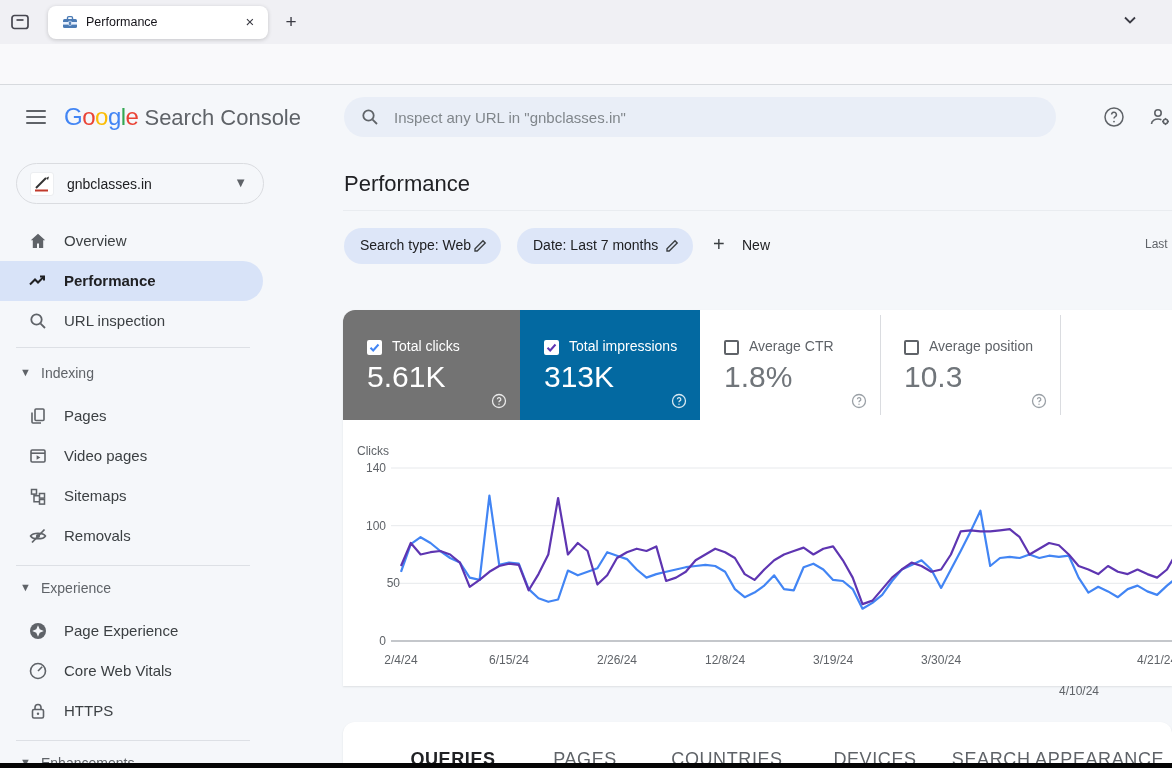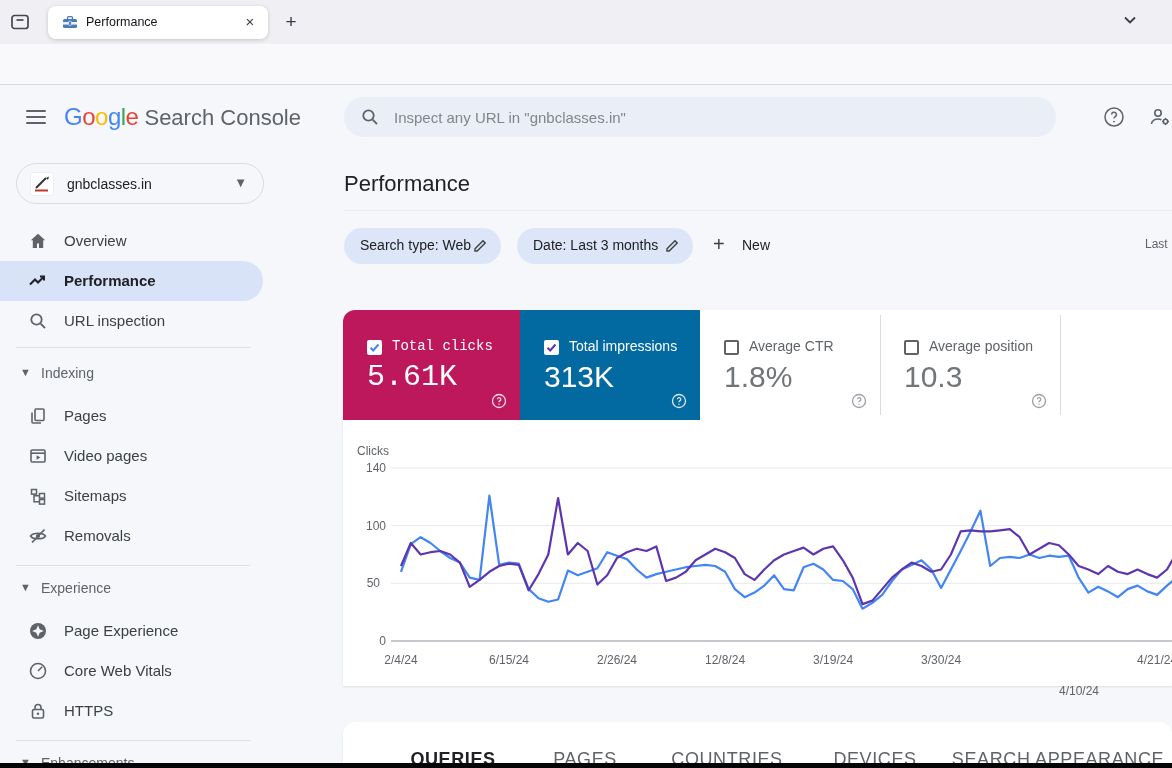--- a/index.html
+++ b/index.html
@@ -355,36 +355,36 @@
 
 <div class="chip" id="chip-searchtype">
   <span class="txt">Search type: Web</span>
   <span class="pen">
       <svg viewBox="0 0 15 15">
         <path d="M2 10.8 L10 2.8 12.2 5 4.2 13 H2 Z" fill="none" stroke="currentColor" stroke-width="1.4"></path>
       </svg>
     </span>
 </div>
 <div class="chip" id="chip-date">
-  <span class="txt">Date: Last 3 months</span>
+  <span class="txt">Date: Last 7 months</span>
   <span class="pen">
       <svg viewBox="0 0 15 15">
         <path d="M2 10.8 L10 2.8 12.2 5 4.2 13 H2 Z" fill="none" stroke="currentColor" stroke-width="1.4"></path>
       </svg>
     </span>
 </div>
 <div id="new-btn">
   <span class="plus">+</span>
   <span class="txt">New</span>
 </div>
 <div id="last-updated">Last</div>
 
 <div id="panel"></div>
 
-<div class="mcard colored checked" id="card-0" style="background: #be185d; font-family: Liberation Mono, monospace;">
+<div class="mcard colored checked" id="card-0" style="background: #737373;">
   <span class="cb">
       <svg viewBox="0 0 13 13">
         <polyline points="2.5,6.8 5.2,9.5 10.5,3.5" fill="none" stroke="#4285f4" stroke-width="2"></polyline>
       </svg>
     </span>
   <span class="lbl">Total clicks</span>
   <span class="val">5.61K</span>
   <span class="help">
       <svg viewBox="0 0 16 16" fill="none" stroke="currentColor" stroke-width="1.3">
         <circle cx="8" cy="8" r="6.5"></circle>
@@ -440,21 +440,21 @@
 <svg id="chart-svg" width="781" height="185">
     <line x1="0" x2="781" y1="181.0" y2="181.0" stroke="#8a9097" stroke-width="1.2"></line>
     <line x1="0" x2="781" y1="123.3" y2="123.3" stroke="#e7e9ec" stroke-width="1"></line>
     <line x1="0" x2="781" y1="65.7" y2="65.7" stroke="#e7e9ec" stroke-width="1"></line>
     <line x1="0" x2="781" y1="8.0" y2="8.0" stroke="#e7e9ec" stroke-width="1"></line>
     <polyline points="10.0,111.8 19.8,84.1 29.6,77.2 39.5,83.0 49.3,91.0 59.1,98.0 68.9,102.6 78.7,117.6 88.6,119.9 98.4,35.7 108.2,104.9 118.0,102.6 127.8,103.7 137.7,129.1 147.5,138.3 157.3,141.8 167.1,139.5 176.9,110.6 186.8,115.3 196.6,111.8 206.4,108.3 216.2,92.2 226.0,95.7 235.9,99.1 245.7,109.5 255.5,117.6 265.3,114.1 275.1,111.8 285.0,109.5 294.8,107.2 304.6,106.0 314.4,104.9 324.2,106.0 334.1,111.8 343.9,129.1 353.7,137.2 363.5,132.6 373.3,125.6 383.2,115.3 393.0,129.1 402.8,130.3 412.6,107.2 422.4,103.7 432.3,109.5 442.1,119.9 451.9,121.0 461.7,129.1 471.5,148.7 481.4,142.9 491.2,134.9 501.0,121.0 510.8,109.5 520.6,104.9 530.5,100.3 540.3,109.5 550.1,127.9 559.9,109.5 569.7,91.0 579.6,71.4 589.4,50.7 599.2,106.0 609.0,98.0 618.8,96.8 628.7,98.0 638.5,94.5 648.3,98.0 658.1,95.7 667.9,96.8 677.8,95.7 687.6,117.6 697.4,132.6 707.2,126.8 717.0,131.4 726.9,137.2 736.7,129.1 746.5,125.6 756.3,131.4 766.1,134.9 776.0,125.6 785.8,117.6" fill="none" stroke="#4285f4" stroke-width="2.2" stroke-linejoin="round"></polyline>
     <polyline points="10.0,106.0 19.8,83.0 29.6,94.5 39.5,92.2 49.3,91.0 59.1,94.5 68.9,102.6 78.7,126.8 88.6,119.9 98.4,111.8 108.2,106.0 118.0,103.7 127.8,104.9 137.7,130.3 147.5,114.1 157.3,94.5 167.1,38.0 176.9,94.5 186.8,83.0 196.6,91.0 206.4,124.5 216.2,115.3 226.0,98.0 235.9,92.2 245.7,88.7 255.5,91.0 265.3,86.4 275.1,121.0 285.0,117.6 294.8,111.8 304.6,100.3 314.4,94.5 324.2,88.7 334.1,92.2 343.9,98.0 353.7,114.1 363.5,119.9 373.3,109.5 383.2,100.3 393.0,94.5 402.8,91.0 412.6,87.6 422.4,94.5 432.3,88.7 442.1,86.4 451.9,100.3 461.7,117.6 471.5,144.1 481.4,140.6 491.2,129.1 501.0,117.6 510.8,109.5 520.6,102.6 530.5,106.0 540.3,111.8 550.1,109.5 559.9,94.5 569.7,71.4 579.6,70.3 589.4,71.4 599.2,71.4 609.0,70.3 618.8,69.1 628.7,77.2 638.5,94.5 648.3,88.7 658.1,83.0 667.9,85.3 677.8,94.5 687.6,106.0 697.4,109.5 707.2,114.1 717.0,106.0 726.9,111.8 736.7,114.1 746.5,109.5 756.3,114.1 766.1,117.6 776.0,109.5 785.8,92.2" fill="none" stroke="#5e35b1" stroke-width="2.2" stroke-linejoin="round"></polyline>
   </svg>
 <div id="y-ticks">
     <span class="ytick" style="left: 346px; top: 634px;">0</span>
-    <span class="ytick" style="left: 340px; top: 576.333px;">50</span>
+    <span class="ytick" style="left: 360px; top: 576.333px;">50</span>
     <span class="ytick" style="left: 346px; top: 518.667px;">100</span>
     <span class="ytick" style="left: 346px; top: 461px;">140</span>
   </div>
 <div id="x-ticks">
     <span class="xtick" style="left: 361px;">2/4/24</span>
     <span class="xtick" style="left: 469.02px;">6/15/24</span>
     <span class="xtick" style="left: 577.04px;">2/26/24</span>
     <span class="xtick" style="left: 685.06px;">12/8/24</span>
     <span class="xtick" style="left: 793.08px;">3/19/24</span>
     <span class="xtick" style="left: 901.1px;">3/30/24</span>

